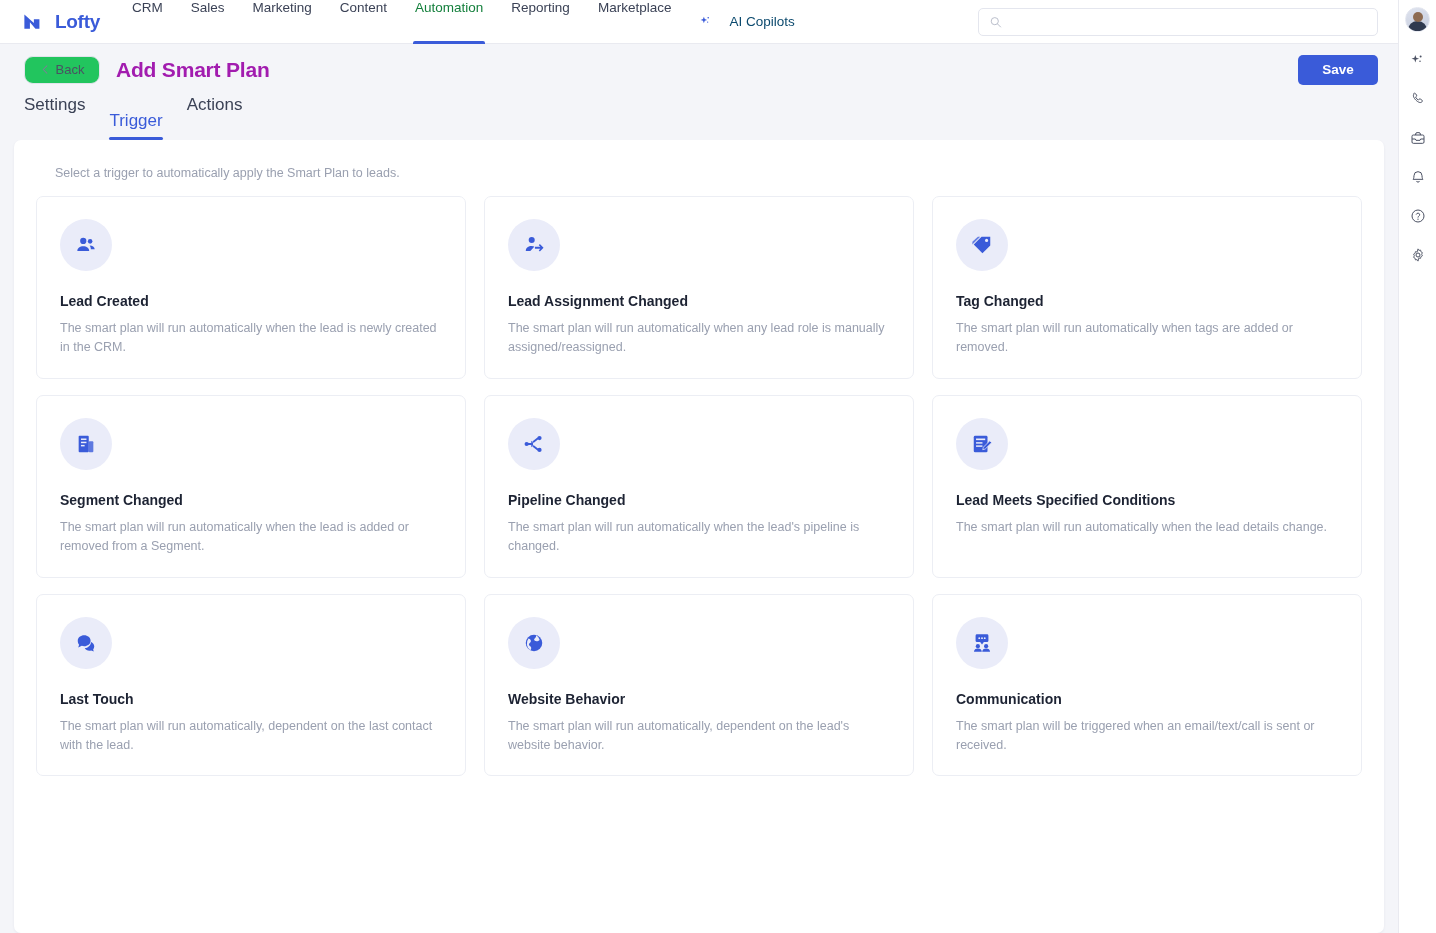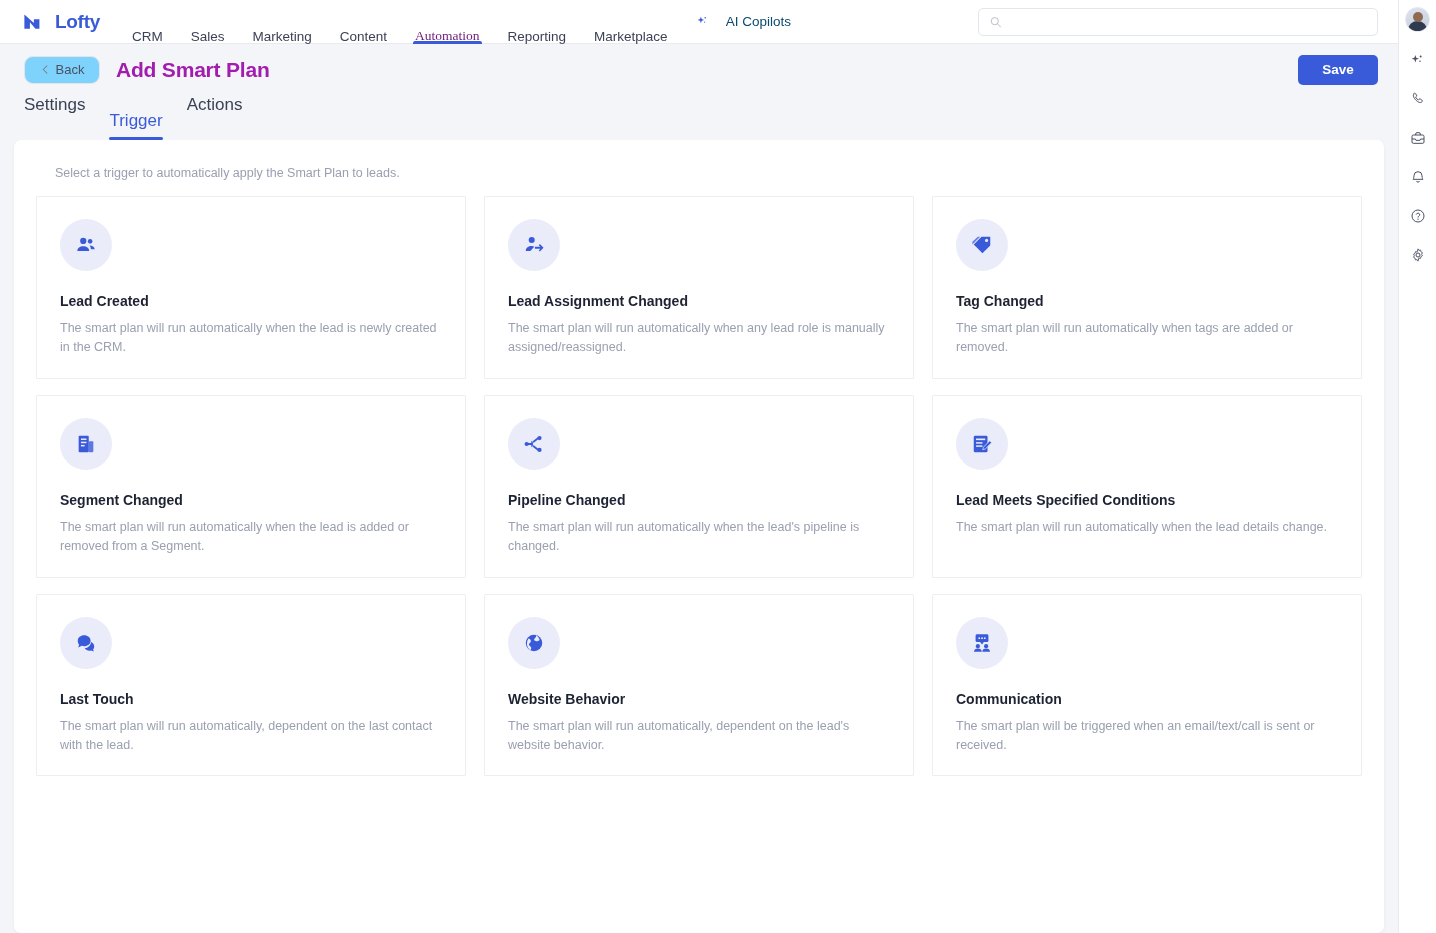--- a/index.html
+++ b/index.html
@@ -17,25 +17,25 @@
     height: 44px; background: #ffffff;
     display: flex; align-items: center;
     border-bottom: 1px solid #e9eaf0;
     flex: 0 0 44px;
   }
   .logo { display: flex; align-items: center; gap: 14px; padding: 0 18px 0 22px; }
   .logo-mark { width: 19px; height: 19px; display: block; }
   .logo-text { font-size: 19px; font-weight: bold; color: #3a5bd9; letter-spacing: -0.3px; }
   .nav-items { display: flex; align-items: center; height: 44px; }
   .nav-item {
-    position: relative; height: 44px; display: flex; align-items: flex-end;
+    position: relative; height: 44px; display: flex; align-items: flex-start;
     padding: 0 14px; font-size: 13.5px; color: #3b4256; cursor: pointer;
     white-space: nowrap;
   }
-  .nav-item.active { color: #701a75; font-family: Liberation Serif, serif; }
+  .nav-item.active { color: #15803d; }
   .nav-item.active::after {
     content: ""; position: absolute; left: 12px; right: 12px; bottom: 0;
     height: 3px; background: #3a5bd9; border-radius: 2px 2px 0 0;
   }
   .nav-item.copilot { color: #0c4a6e; display: flex; gap: 17px; align-items: center; }
   .nav-spacer { flex: 1; }
   .search-wrap { padding-right: 20px; }
   .search-box {
     width: 400px; height: 28px; border: 1px solid #e4e6ee; border-radius: 5px;
     background: #fff; display: flex; align-items: center; padding: 0 10px; gap: 8px;
@@ -45,21 +45,21 @@
     background: transparent; width: 100%; font-family: "Liberation Sans", sans-serif;
   }
   .search-box input::placeholder { color: #b9bdca; }
 
   
   .page-head {
     flex: 0 0 51px; display: flex; align-items: center; padding: 0 20px 0 24px;
     background: #f4f5f9;
   }
   .back-btn {
-    height: 28px; min-width: 76px; border: 1px solid #e2e4ec; background: #7dd3fc;
+    height: 28px; min-width: 76px; border: 1px solid #e2e4ec; background: #22c55e;
     border-radius: 9px; display: flex; align-items: center; justify-content: center;
     gap: 5px; font-size: 13px; color: #4b5163; cursor: pointer; padding: 0 12px;
   }
   .page-title { font-size: 21px; font-weight: bold; color: #a21caf; margin-left: 16px; letter-spacing: -0.2px; }
   .head-spacer { flex: 1; }
   .save-btn {
     height: 30px; width: 80px; background: #3a5bd9; color: #fff; border: none;
     border-radius: 5px; font-size: 13.5px; cursor: pointer;
     font-family: "Liberation Sans", sans-serif;
     font-weight: bold;
@@ -82,21 +82,21 @@
   .panel {
     background: #fff; border-radius: 7px; height: 100%;
     box-shadow: 0 1px 3px rgba(30,40,80,0.06);
     padding: 0 22px; overflow: hidden;
   }
   .panel-hint { font-size: 12.5px; color: #9aa0b0; padding: 26px 0 16px 19px; }
 
   .grid { display: grid; grid-template-columns: repeat(3, 1fr); gap: 16px 18px; }
 
   .card {
-    border: 1px solid #eceef4; border-radius: 1px; background: #fff;
+    border: 1px solid #eceef4; border-radius: 7px; background: #fff;
     padding: 22px 23px 20px 23px; min-height: 174px; cursor: pointer;
   }
   .card-icon {
     width: 52px; height: 52px; border-radius: 50%; background: #eaecf9;
     display: flex; align-items: center; justify-content: center; margin-bottom: 22px;
   }
   .card-title { font-size: 14px; font-weight: bold; color: #1d2333; margin-bottom: 10px; }
   .card-desc { font-size: 12.5px; color: #9aa0b0; line-height: 1.55; }
 
   

